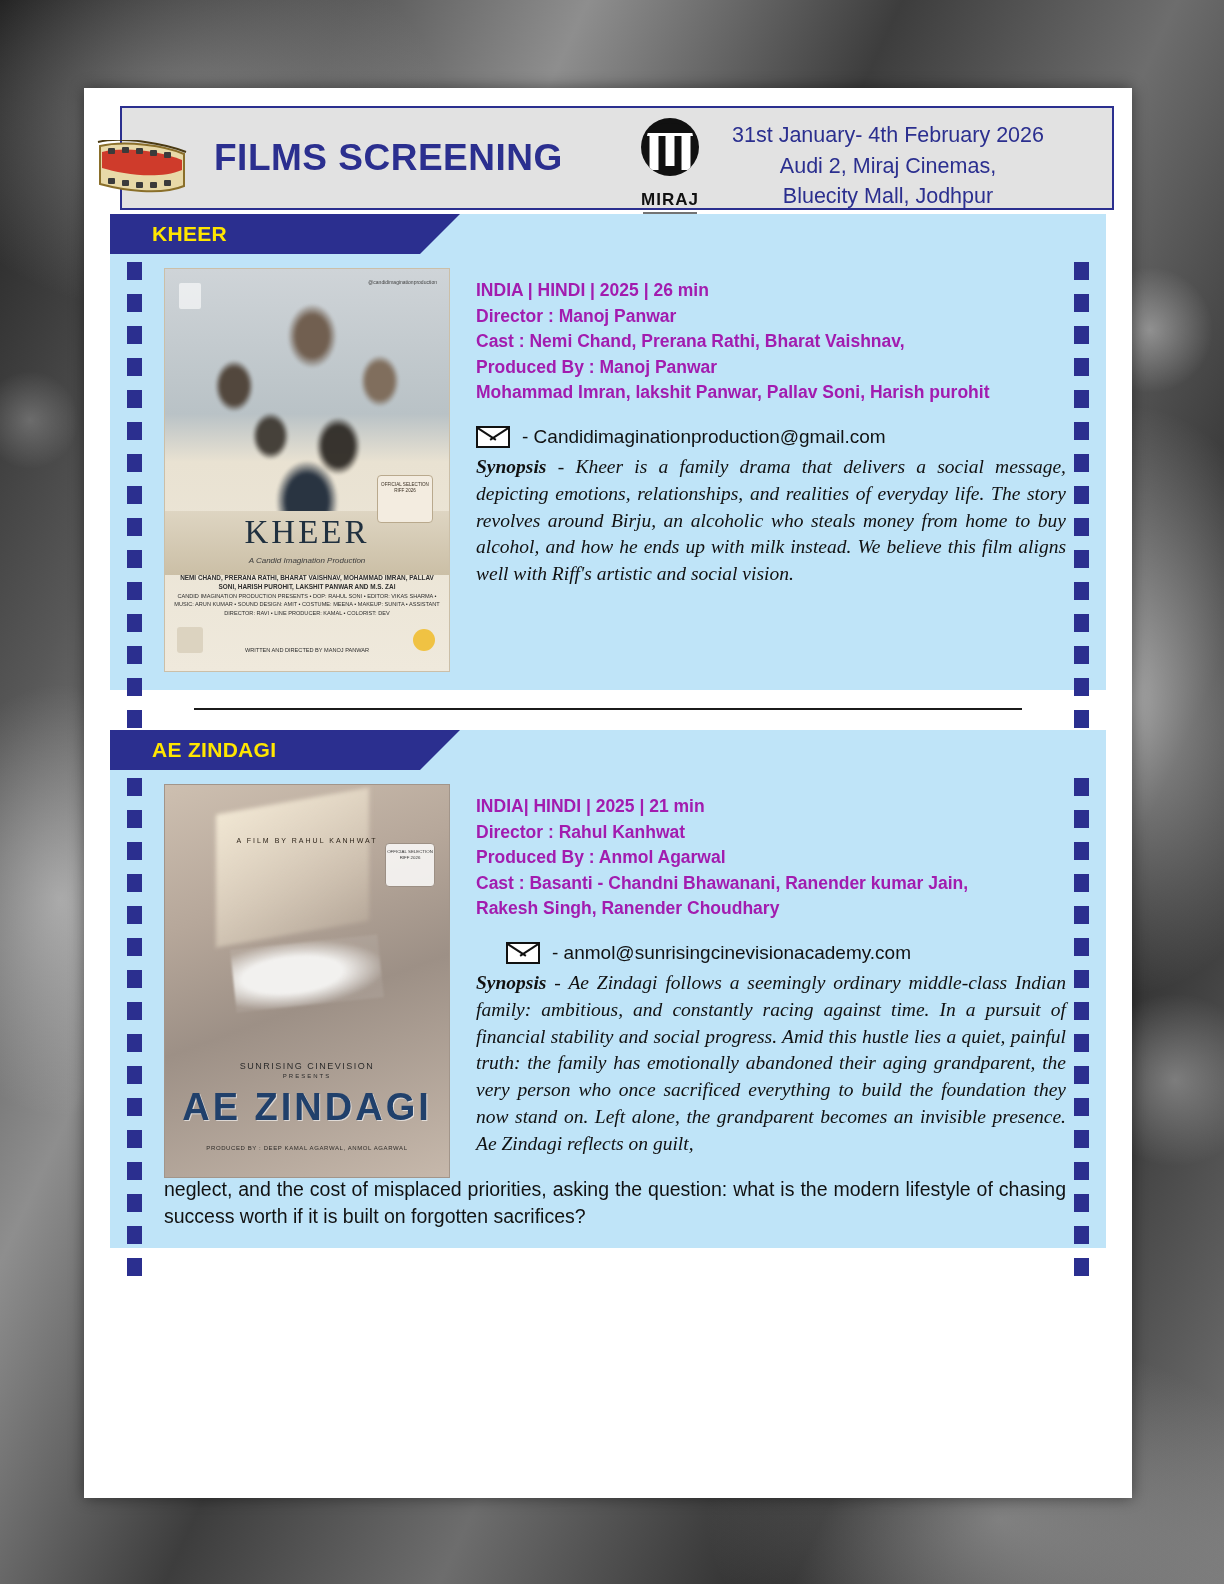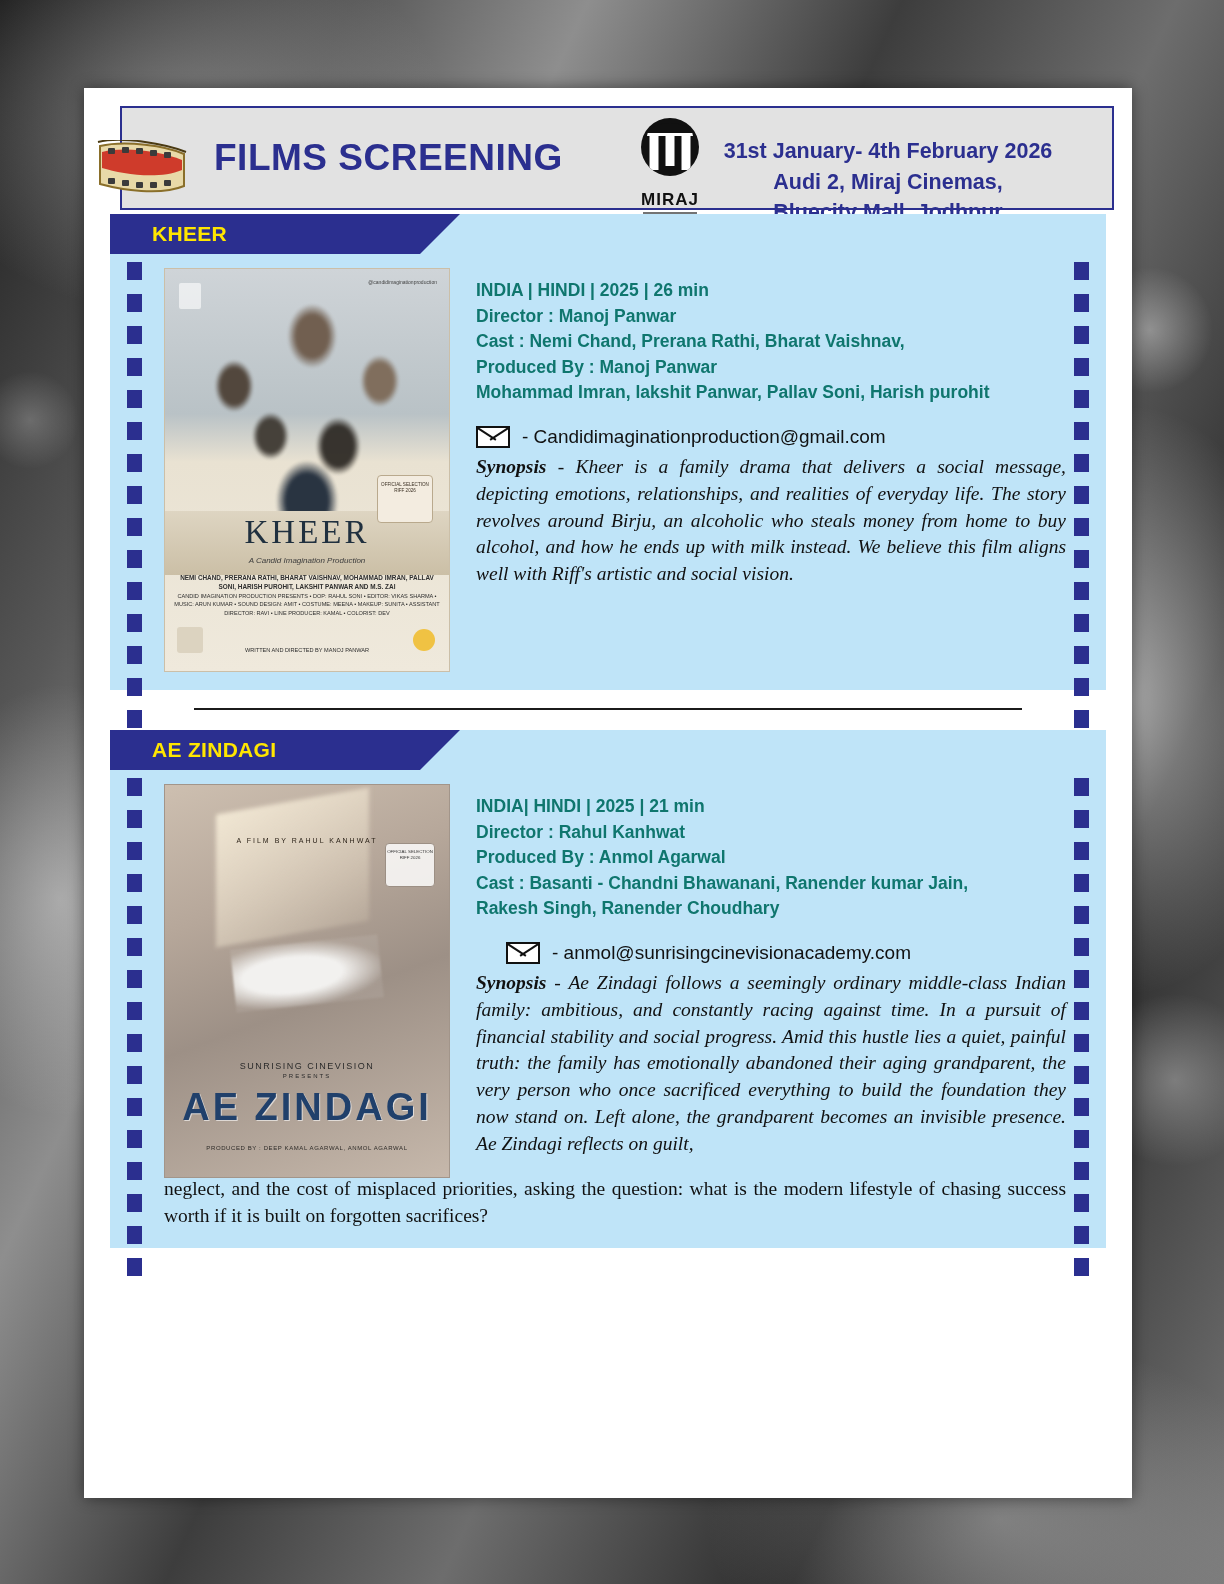--- a/index.html
+++ b/index.html
@@ -124,24 +124,24 @@
     letter-spacing: 2px;
     color: #111;
     border-top: 5px solid #737373;
     border-bottom: 1px solid #111;
     display: inline-block;
     padding: 0 2px;
   }
   .header-dates {
     position: absolute;
     right: 14px;
-    top: 28px;
+    top: 12px;
     text-align: center;
     color: #2b2f8f;
-    font-weight: bold;
+    font-weight: normal;
     font-size: 21.5px;
     line-height: 1.42;
     width: 420px;
   }
 
   .section-title {
     text-align: center;
     color: #2b2f8f;
     font-weight: bold;
     font-size: 23px;
@@ -368,21 +368,21 @@
     font-size: 6px;
     letter-spacing: 0.6px;
     color: #2e2b28;
   }
 
   
   .info { flex: 1 1 auto; padding-top: 10px; }
   .meta {
     font-size: 17.5px;
     font-weight: bold;
-    color: #0f766e;
+    color: #a21caf;
     line-height: 1.46;
   }
   .email-row {
     margin: 20px 0 6px 0;
     display: flex;
     align-items: center;
     font-size: 19px;
     color: #111;
     gap: 8px;
   }
@@ -407,21 +407,21 @@
   .syn {
     font-family: "Liberation Serif", serif;
     font-size: 19.5px;
     line-height: 1.38;
     color: #111;
     text-align: justify;
     font-style: italic;
   }
   .syn b { font-weight: bold; }
   .syn-overflow {
-    font-family: Liberation Serif, serif;
+    font-family: Liberation Sans, sans-serif;
     font-size: 19.5px;
     line-height: 1.38;
     color: #111;
     text-align: justify;
     padding: 0 40px 0 54px;
     margin-top: -2px;
   }
   .divider {
     margin: 18px 110px 20px 110px;
     border-top: 2px solid #1b1b1b;

